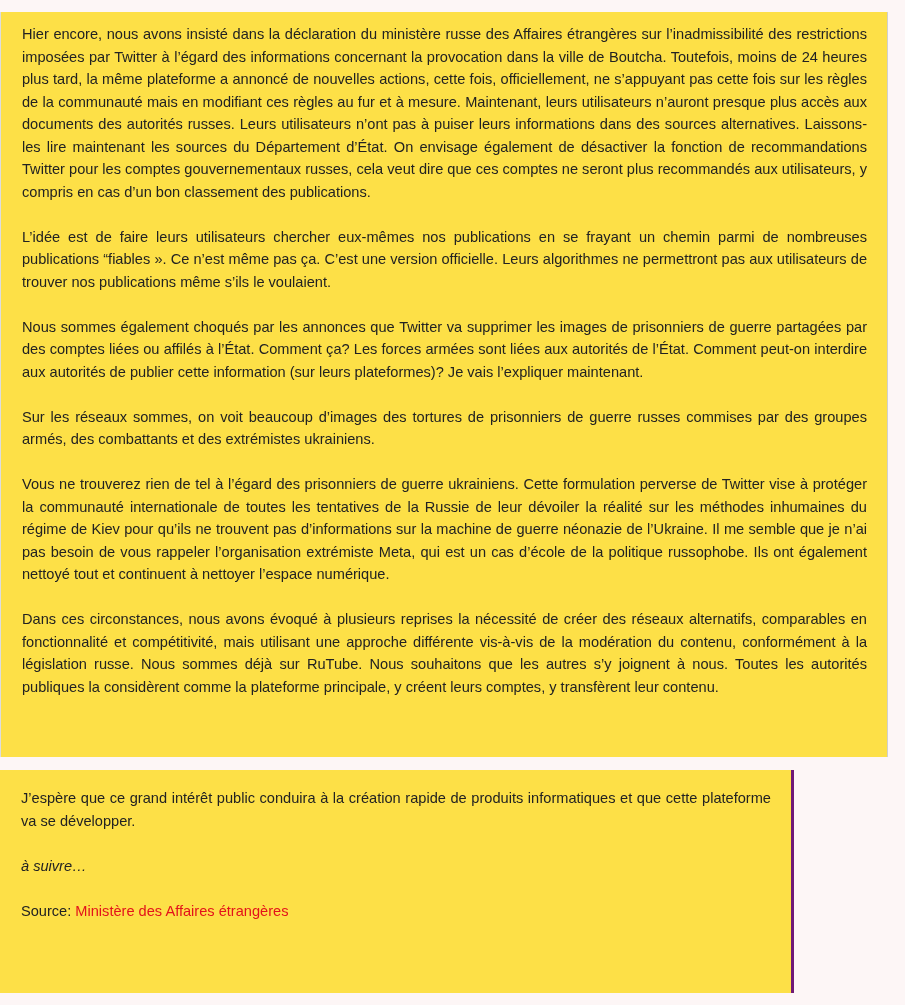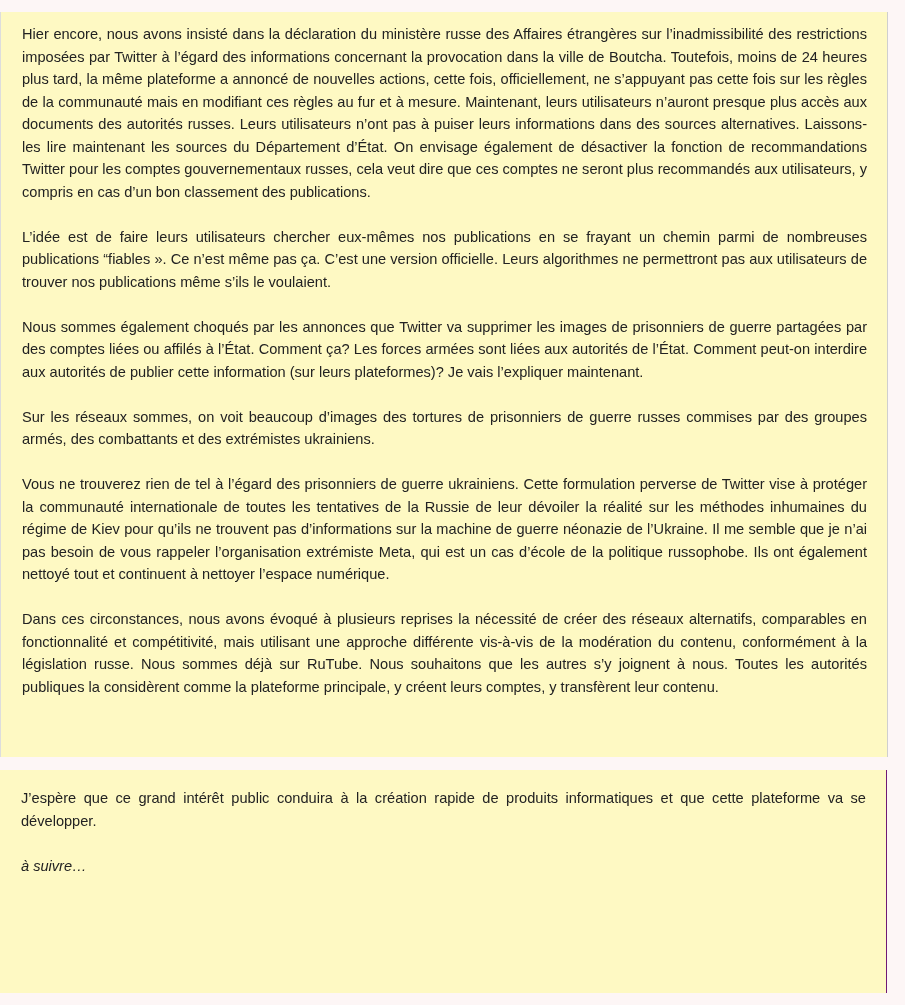--- a/index.html
+++ b/index.html
@@ -5,31 +5,31 @@
   html, body { margin:0; padding:0; }
   body {
     width:905px; height:1005px; overflow:hidden;
     background:#fdf6f6;
     font-family:"Liberation Sans", sans-serif;
     color:#222;
     position:relative;
   }
   .panel {
     position:absolute;
-    background:#fef9c3;
+    background:#fde047;
     box-sizing:border-box;
   }
   #panel-top {
     left:0; top:12px; width:888px; height:745px;
     border-left:1px solid #dddddd;
     border-right:1px solid #cfcfcf;
   }
   #panel-bottom {
-    left:0; top:770px; width:887px; height:223px;
-    border-right:1px solid #701a75;
+    left:0; top:770px; width:794px; height:223px;
+    border-right:3px solid #701a75;
   }
   .content {
     padding:0 20px 0 21px;
     font-size:14.6px;
     line-height:22.5px;
     text-align:justify;
   }
   #panel-top .content { padding-top:11px; }
   #panel-bottom .content { padding-top:17px; }
   .content p { margin:0 0 22.5px 0; }
@@ -48,14 +48,15 @@
     <p>Sur les réseaux sommes, on voit beaucoup d’images des tortures de prisonniers de guerre russes commises par des groupes armés, des combattants et des extrémistes ukrainiens.</p>
     <p>Vous ne trouverez rien de tel à l’égard des prisonniers de guerre ukrainiens. Cette formulation perverse de Twitter vise à protéger la communauté internationale de toutes les tentatives de la Russie de leur dévoiler la réalité sur les méthodes inhumaines du régime de Kiev pour qu’ils ne trouvent pas d’informations sur la machine de guerre néonazie de l’Ukraine. Il me semble que je n’ai pas besoin de vous rappeler l’organisation extrémiste Meta, qui est un cas d’école de la politique russophobe. Ils ont également nettoyé tout et continuent à nettoyer l’espace numérique.</p>
     <p class="last">Dans ces circonstances, nous avons évoqué à plusieurs reprises la nécessité de créer des réseaux alternatifs, comparables en fonctionnalité et compétitivité, mais utilisant une approche différente vis-à-vis de la modération du contenu, conformément à la législation russe. Nous sommes déjà sur RuTube. Nous souhaitons que les autres s’y joignent à nous. Toutes les autorités publiques la considèrent comme la plateforme principale, y créent leurs comptes, y transfèrent leur contenu.</p>
   </div>
 </div>
 
 <div class="panel" id="panel-bottom">
   <div class="content">
     <p>J’espère que ce grand intérêt public conduira à la création rapide de produits informatiques et que cette plateforme va se développer.</p>
     <p><em>à suivre…</em></p>
+    <p><span>Source: </span><a class="source-link" style="color: rgb(227, 18, 27);">Ministère des Affaires étrangères</a></p>
   </div>
 </div>
 
 </body></html>

